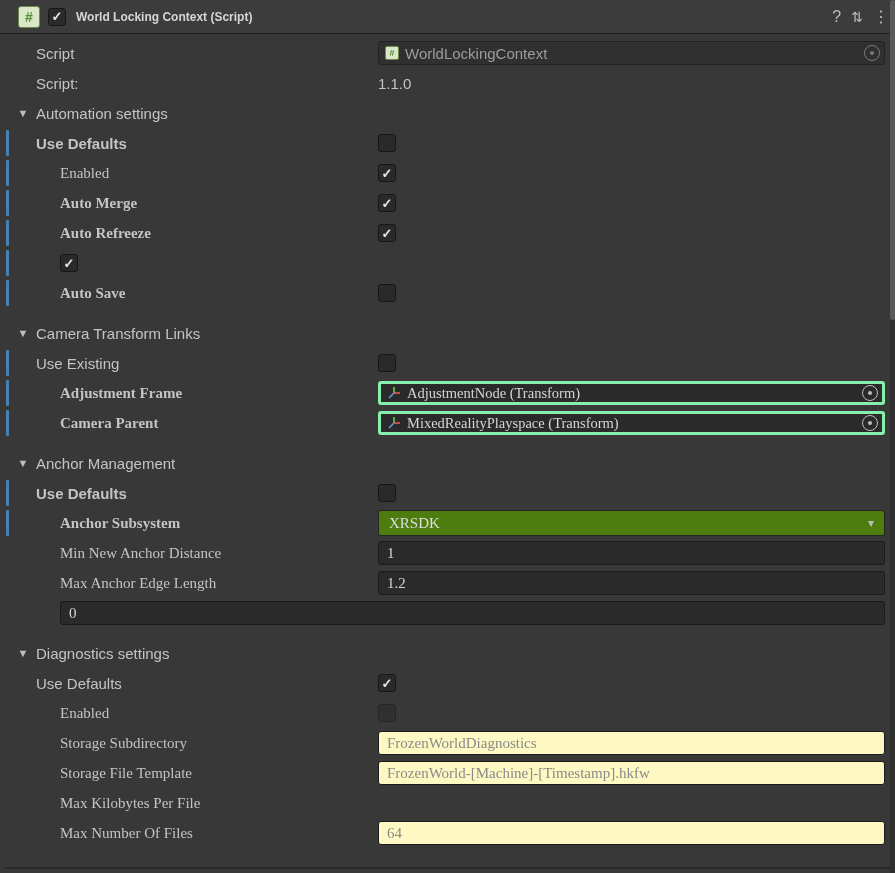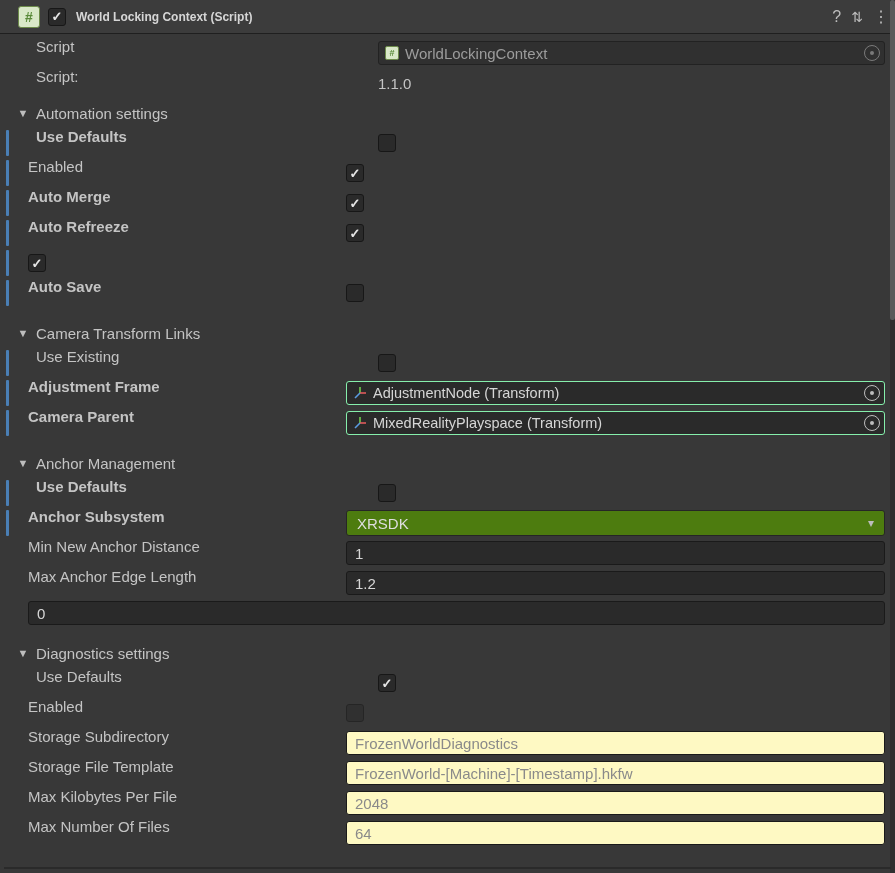--- a/index.html
+++ b/index.html
@@ -50,27 +50,28 @@
   }
   .header-icons {
     display: flex; align-items: center; gap: 10px;
   }
   .hicon { color: #bdbdbd; font-size: 16px; cursor: pointer; }
 
   
   .body { padding: 4px 0 0 0; }
   .row {
     display: flex;
+    align-items: center;
     height: 30px;
     padding-left: 36px;
     padding-right: 10px;
   }
   .row.section { padding-left: 16px; }
   .row.level1 { padding-left: 36px; }
-  .row.level2 { padding-left: 28px; }
+  .row.level2 { padding-left: 60px; font-family: Liberation Serif, serif; }
   .row .label {
     width: 342px;
     color: #c4c4c4;
   }
   .row.level1 .label { width: 342px; }
   .row.level2 .label { width: 318px; }
   .row.section .label-wrap { display:flex; align-items:center; gap:2px; }
   .row.section .label { width: auto; }
   .row .value-area {
     flex: 1;
@@ -122,21 +123,21 @@
     font-weight: bold;
     line-height: 1;
   }
   .cb.dis { opacity: 0.55; cursor: default; }
 
   
   .objfield {
     flex: 1;
     height: 24px;
     background: #2a2a2a;
-    border: 1px solid #86efac;
+    border: 3px solid #86efac;
     border-radius: 3px;
     display: flex;
     align-items: center;
     padding: 0 28px 0 6px;
     position: relative;
     color: #d6d6d6;
     font-size: 14.5px;
   }
   .objfield .trans-icon {
     width: 14px; height: 14px; margin-right: 6px;
@@ -442,25 +443,20 @@
     <div class="row level2">
       <div class="label disabled">Storage File Template</div>
       <div class="value-area">
         <div class="tfield readonly">
           <span>FrozenWorld-[Machine]-[Timestamp].hkfw</span>
         </div>
       </div>
     </div>
     <div class="row level2">
       <div class="label disabled">Max Kilobytes Per File</div>
-      <div class="value-area">
-        <div class="tfield readonly">
-          <span>2048</span>
-        </div>
-      </div>
     </div>
     <div class="row level2">
       <div class="label disabled">Max Number Of Files</div>
       <div class="value-area">
         <div class="tfield readonly">
           <span>64</span>
         </div>
       </div>
     </div>
 

